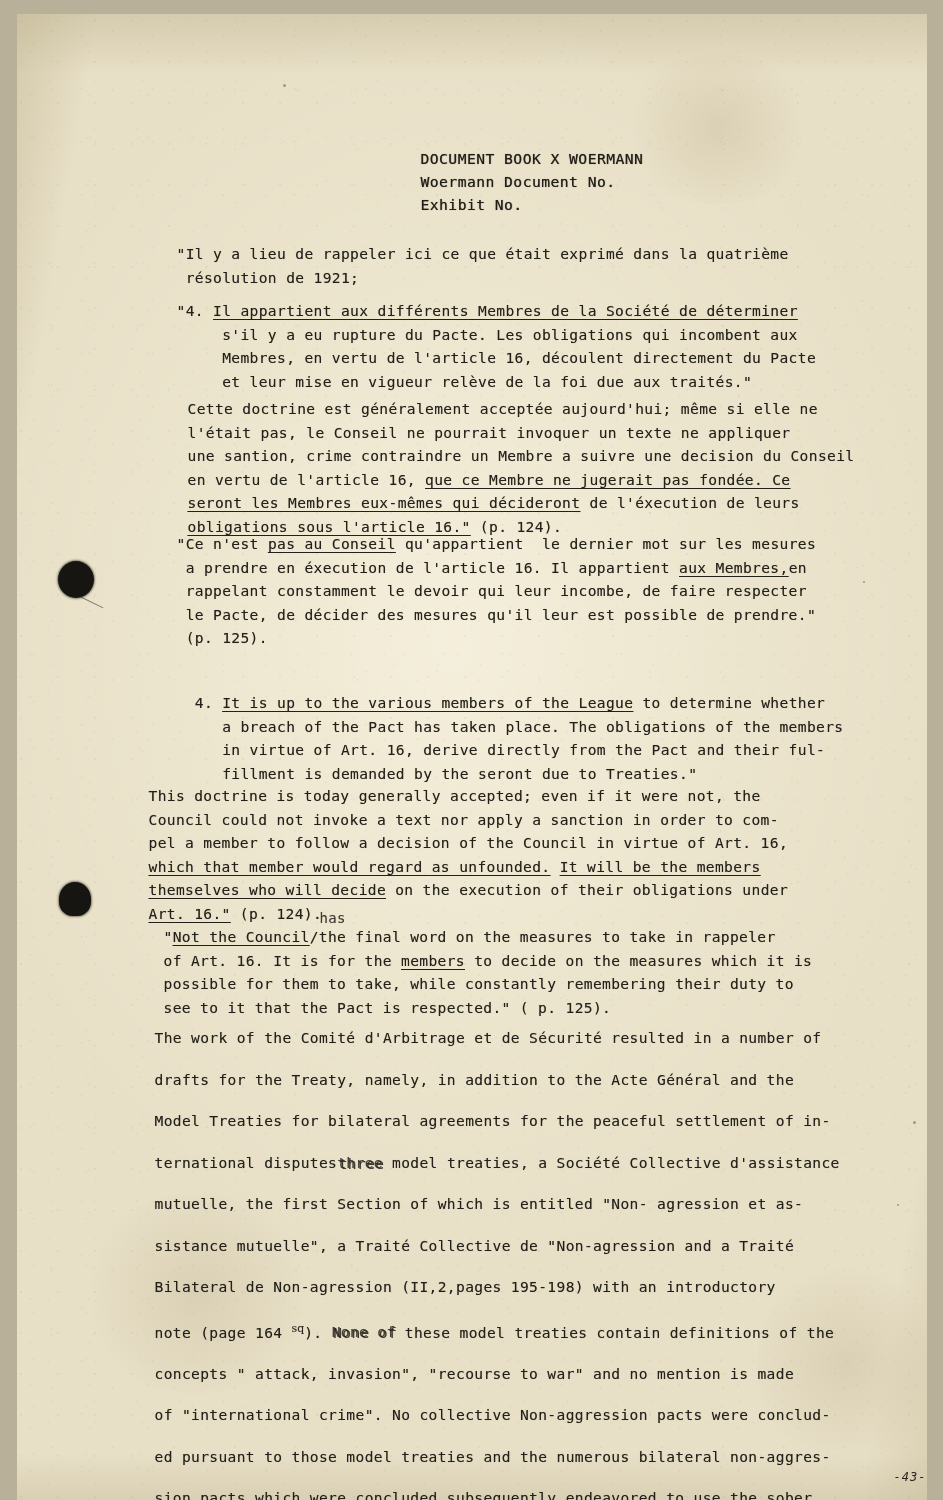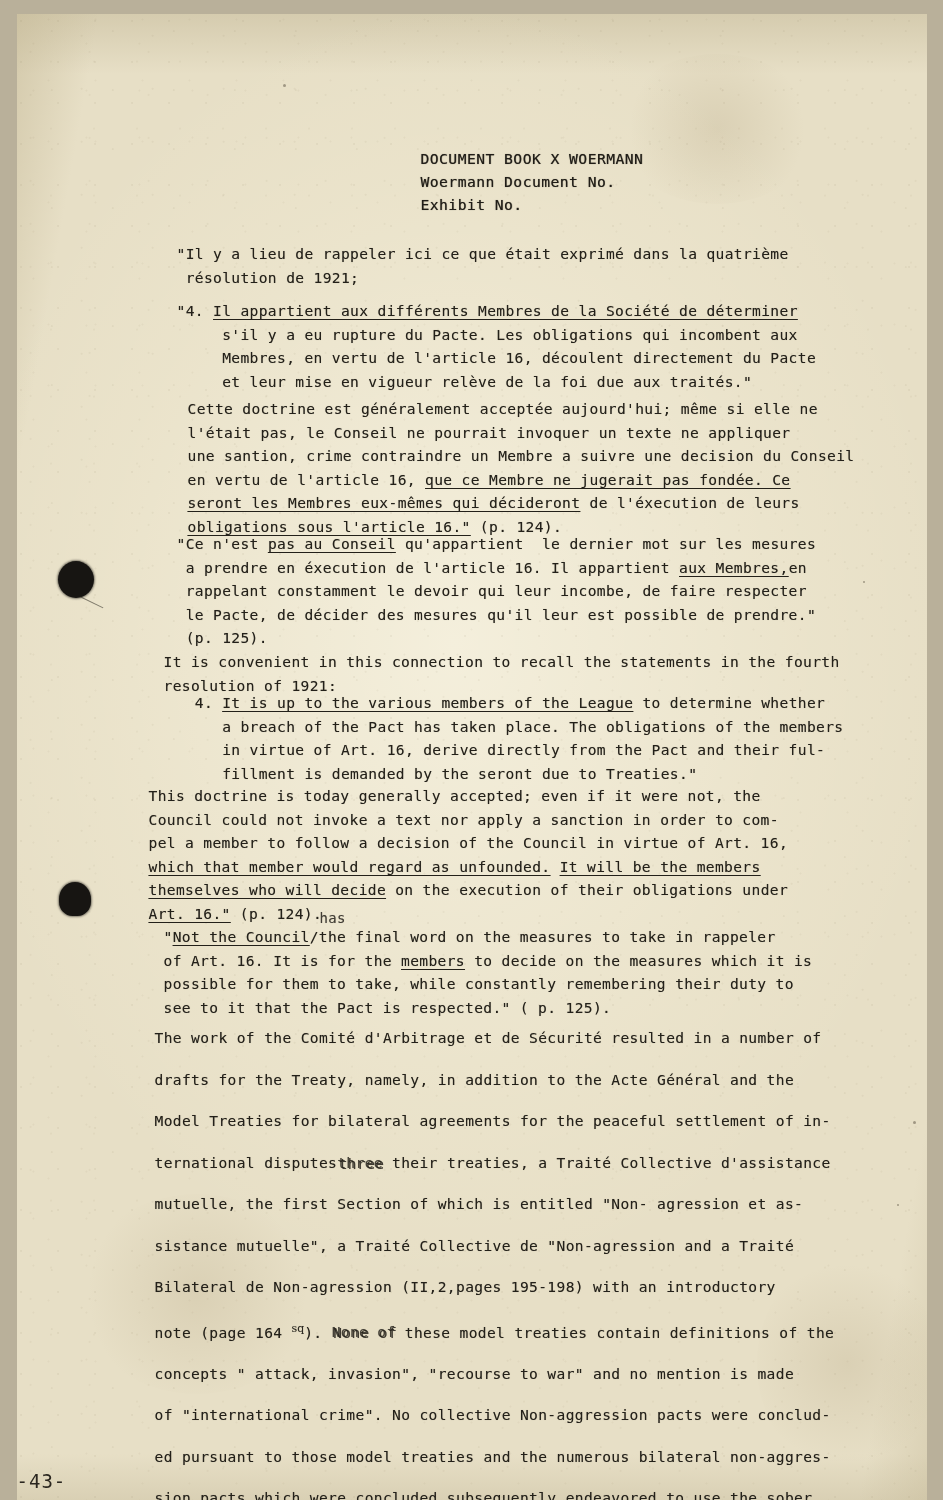--- a/index.html
+++ b/index.html
@@ -105,25 +105,26 @@
     font-size: 11px;
     vertical-align: super;
     letter-spacing: 0;
     opacity: 0.95;
   }
 
   #page-number {
     position: absolute;
     left: 0; right: 0;
     top: 1456px;
-    text-align: left;
+    text-align: right;
     font-family: "DejaVu Sans Mono", "Liberation Mono", monospace;
-    font-size: 19px;
+    font-size: 12px;
     letter-spacing: 1px;
     color: #2a261f;
+    font-style: italic;
   }
 
   
   .punch {
     position: absolute;
     background: #171512;
     border-radius: 50%;
     box-shadow: 0 0 2px 1px rgba(23,21,18,0.5);
   }
   .punch-tail {
@@ -174,22 +175,20 @@
 <span>en vertu de l'article 16, </span><span class="u">que ce Membre ne jugerait pas fondée. Ce</span>
 <span class="u">seront les Membres eux-mêmes qui décideront</span><span> de l'éxecution de leurs</span>
 <span class="u">obligations sous l'article 16."</span><span> (p. 124).</span></div>
 
   <div class="tw" id="quote-fr-conseil"><span>"Ce n'est </span><span class="u">pas au Conseil</span><span> qu'appartient  le dernier mot sur les mesures</span>
 <span> a prendre en éxecution de l'article 16. Il appartient </span><span class="u">aux Membres,</span><span>en</span>
 <span> rappelant constamment le devoir qui leur incombe, de faire respecter</span>
 <span> le Pacte, de décider des mesures qu'il leur est possible de prendre."</span>
 <span> (p. 125).</span></div>
 
-  <div class="tw" id="para-en-intro"><span>It is convenient in this connection to recall the statements in the fourth</span>
-<span>resolution of 1921:</span></div>
 
   <div class="tw" id="quote-en-item4"><span>  4. </span><span class="u">It is up to the various members of the League</span><span> to determine whether</span>
 <span>     a breach of the Pact has taken place. The obligations of the members</span>
 <span>     in virtue of Art. 16, derive directly from the Pact and their ful-</span>
 <span>     fillment is demanded by the seront due to Treaties."</span></div>
 
   <div class="tw" id="para-en-doctrine"><span>This doctrine is today generally accepted; even if it were not, the</span>
 <span>Council could not invoke a text nor apply a sanction in order to com-</span>
 <span>pel a member to follow a decision of the Council in virtue of Art. 16,</span>
 <span class="u">which that member would regard as unfounded.</span><span> </span><span class="u">It will be the members</span>
@@ -199,21 +198,21 @@
   <div class="tw faint" id="insert-has">has</div>
 
   <div class="tw" id="quote-en-notcouncil"><span>"</span><span class="u">Not the Council</span><span>/the final word on the measures to take in rappeler</span>
 <span>of Art. 16. It is for the </span><span class="u">members</span><span> to decide on the measures which it is</span>
 <span>possible for them to take, while constantly remembering their duty to</span>
 <span>see to it that the Pact is respected." ( p. 125).</span></div>
 
   <div class="tw" id="body-main"><span>The work of the Comité d'Arbitrage et de Sécurité resulted in a number of</span>
 <span>drafts for the Treaty, namely, in addition to the Acte Général and the</span>
 <span>Model Treaties for bilateral agreements for the peaceful settlement of in-</span>
-<span>ternational disputes</span><span class="overtype"><span class="under">three</span><span class="over">three</span></span><span> their treaties, a Traité Collective d'assistance</span>
+<span>ternational disputes</span><span class="overtype"><span class="under">three</span><span class="over">three</span></span><span> model treaties, a Société Collective d'assistance</span>
 <span>mutuelle, the first Section of which is entitled "Non- agression et as-</span>
 <span>sistance mutuelle", a Traité Collective de "Non-agression and a Traité</span>
 <span>Bilateral de Non-agression (II,2,pages 195-198) with an introductory</span>
 <span>note (page 164 </span><span class="handwrite">sq</span><span>). </span><span class="overtype"><span class="under">None of</span><span class="over">None of</span></span><span> these model treaties contain definitions of the</span>
 <span>concepts " attack, invasion", "recourse to war" and no mention is made</span>
 <span>of "international crime". No collective Non-aggression pacts were conclud-</span>
 <span>ed pursuant to those model treaties and the numerous bilateral non-aggres-</span>
 <span>sion pacts which were concluded subsequently endeavored to use the sober</span></div>
 
   <div id="page-number">-43-</div>

